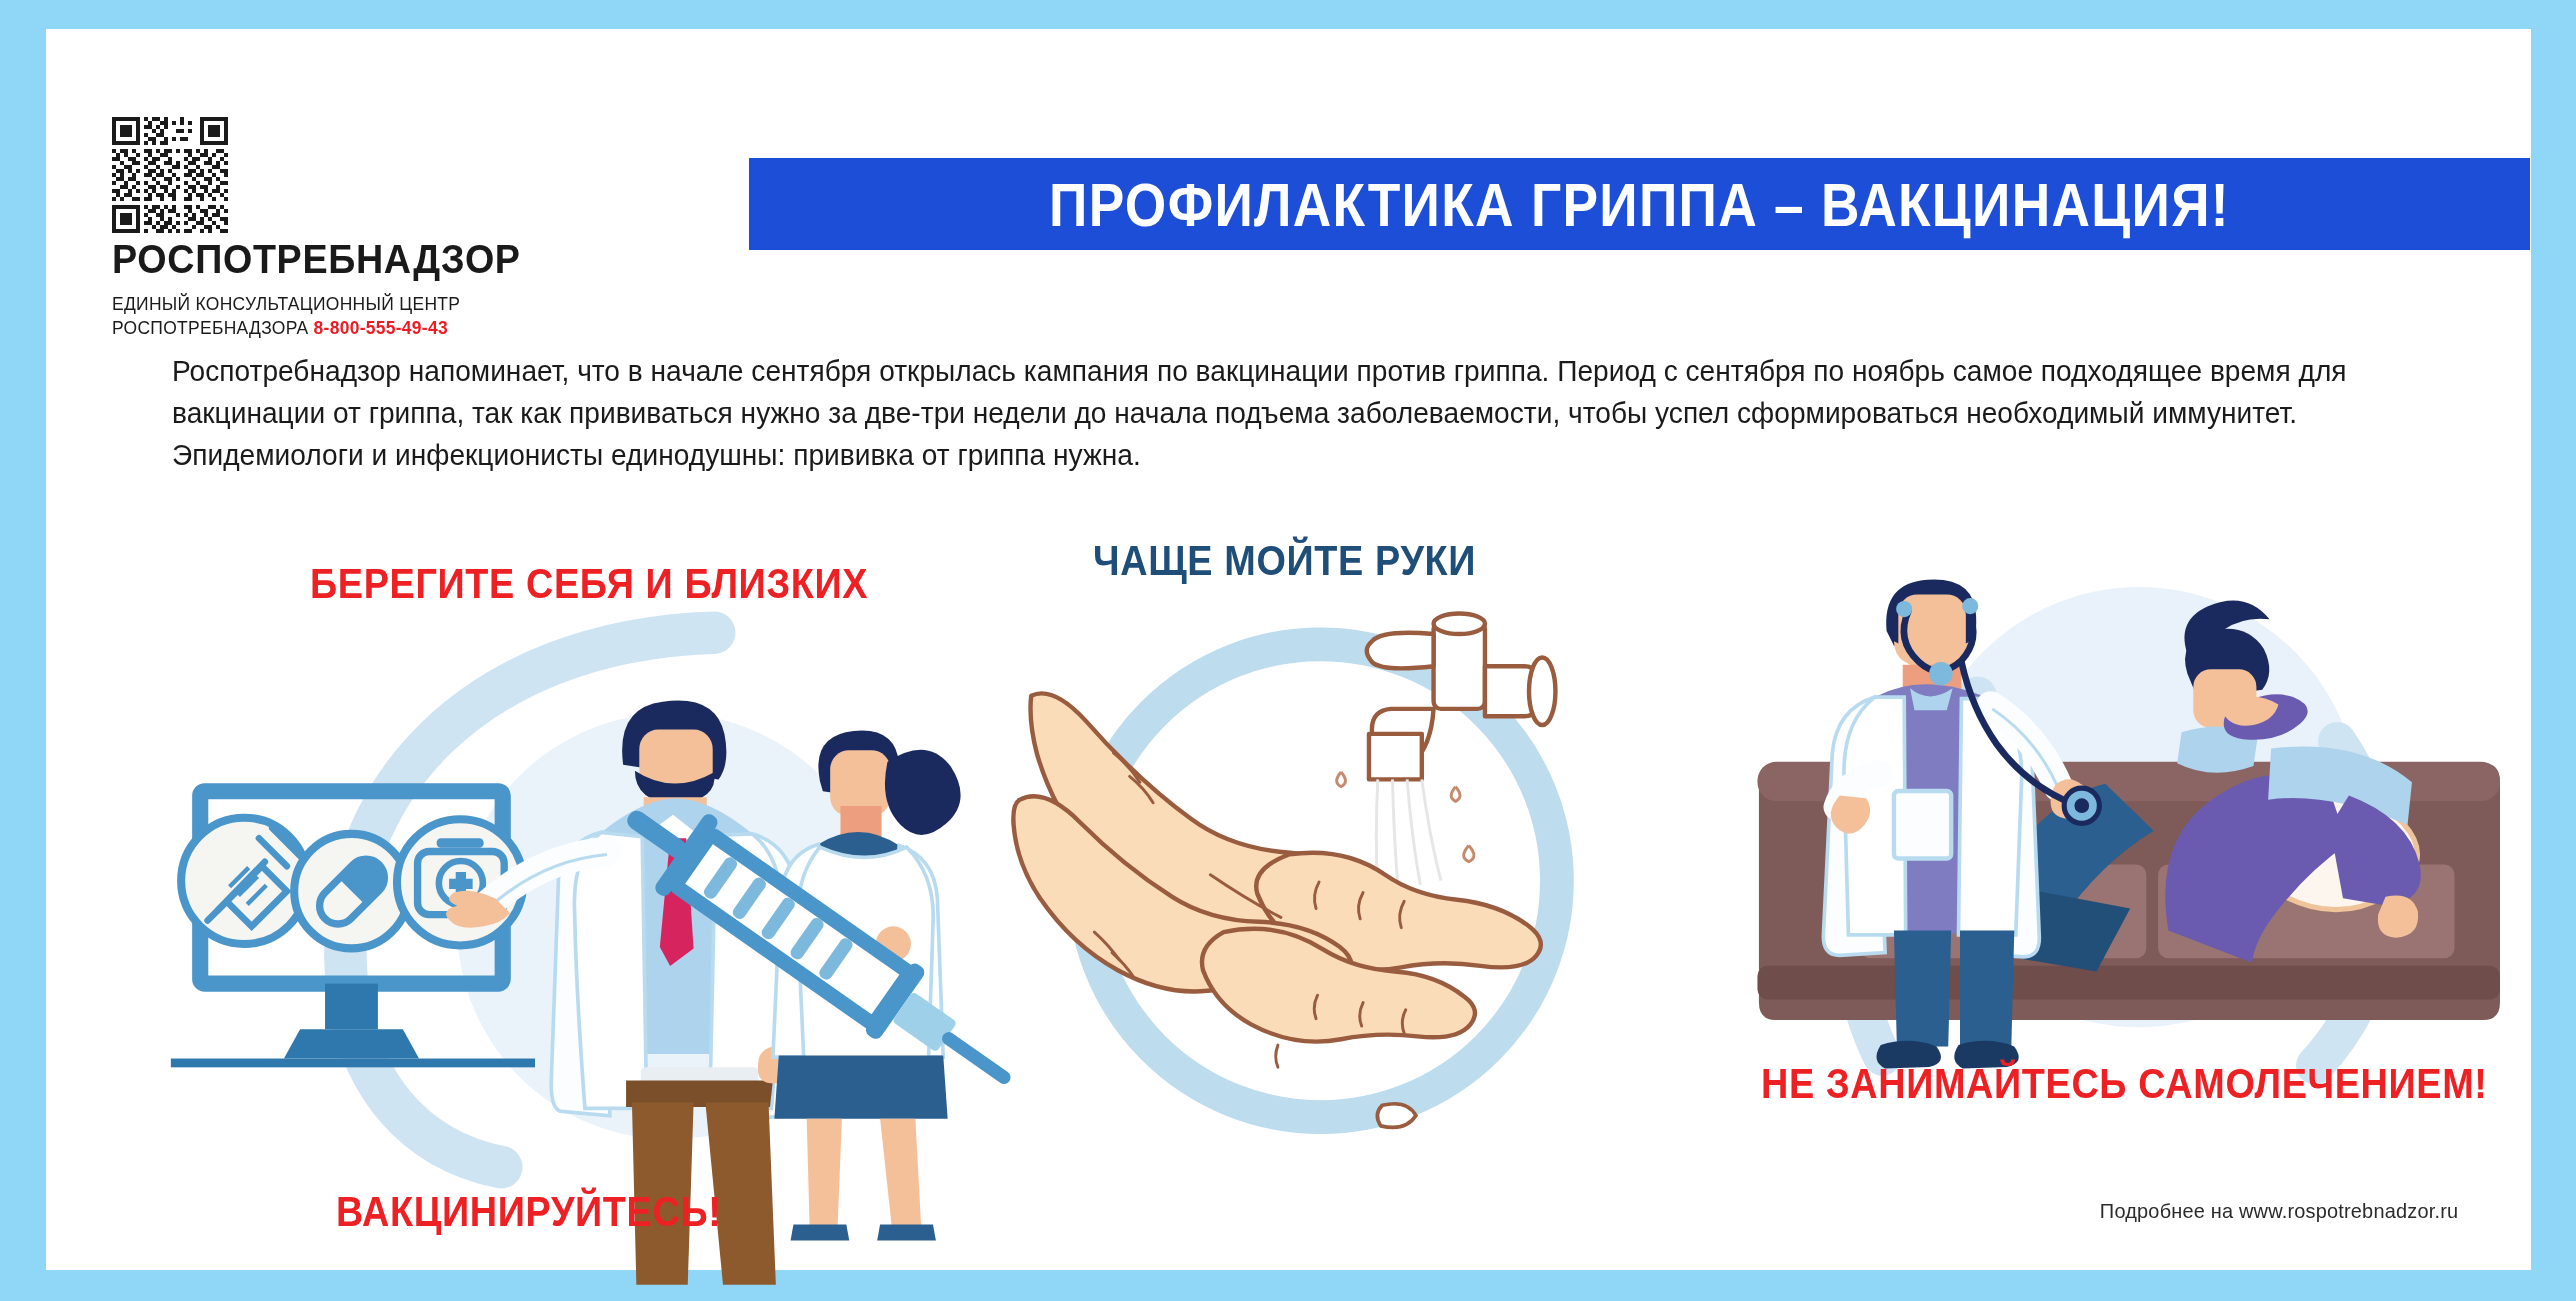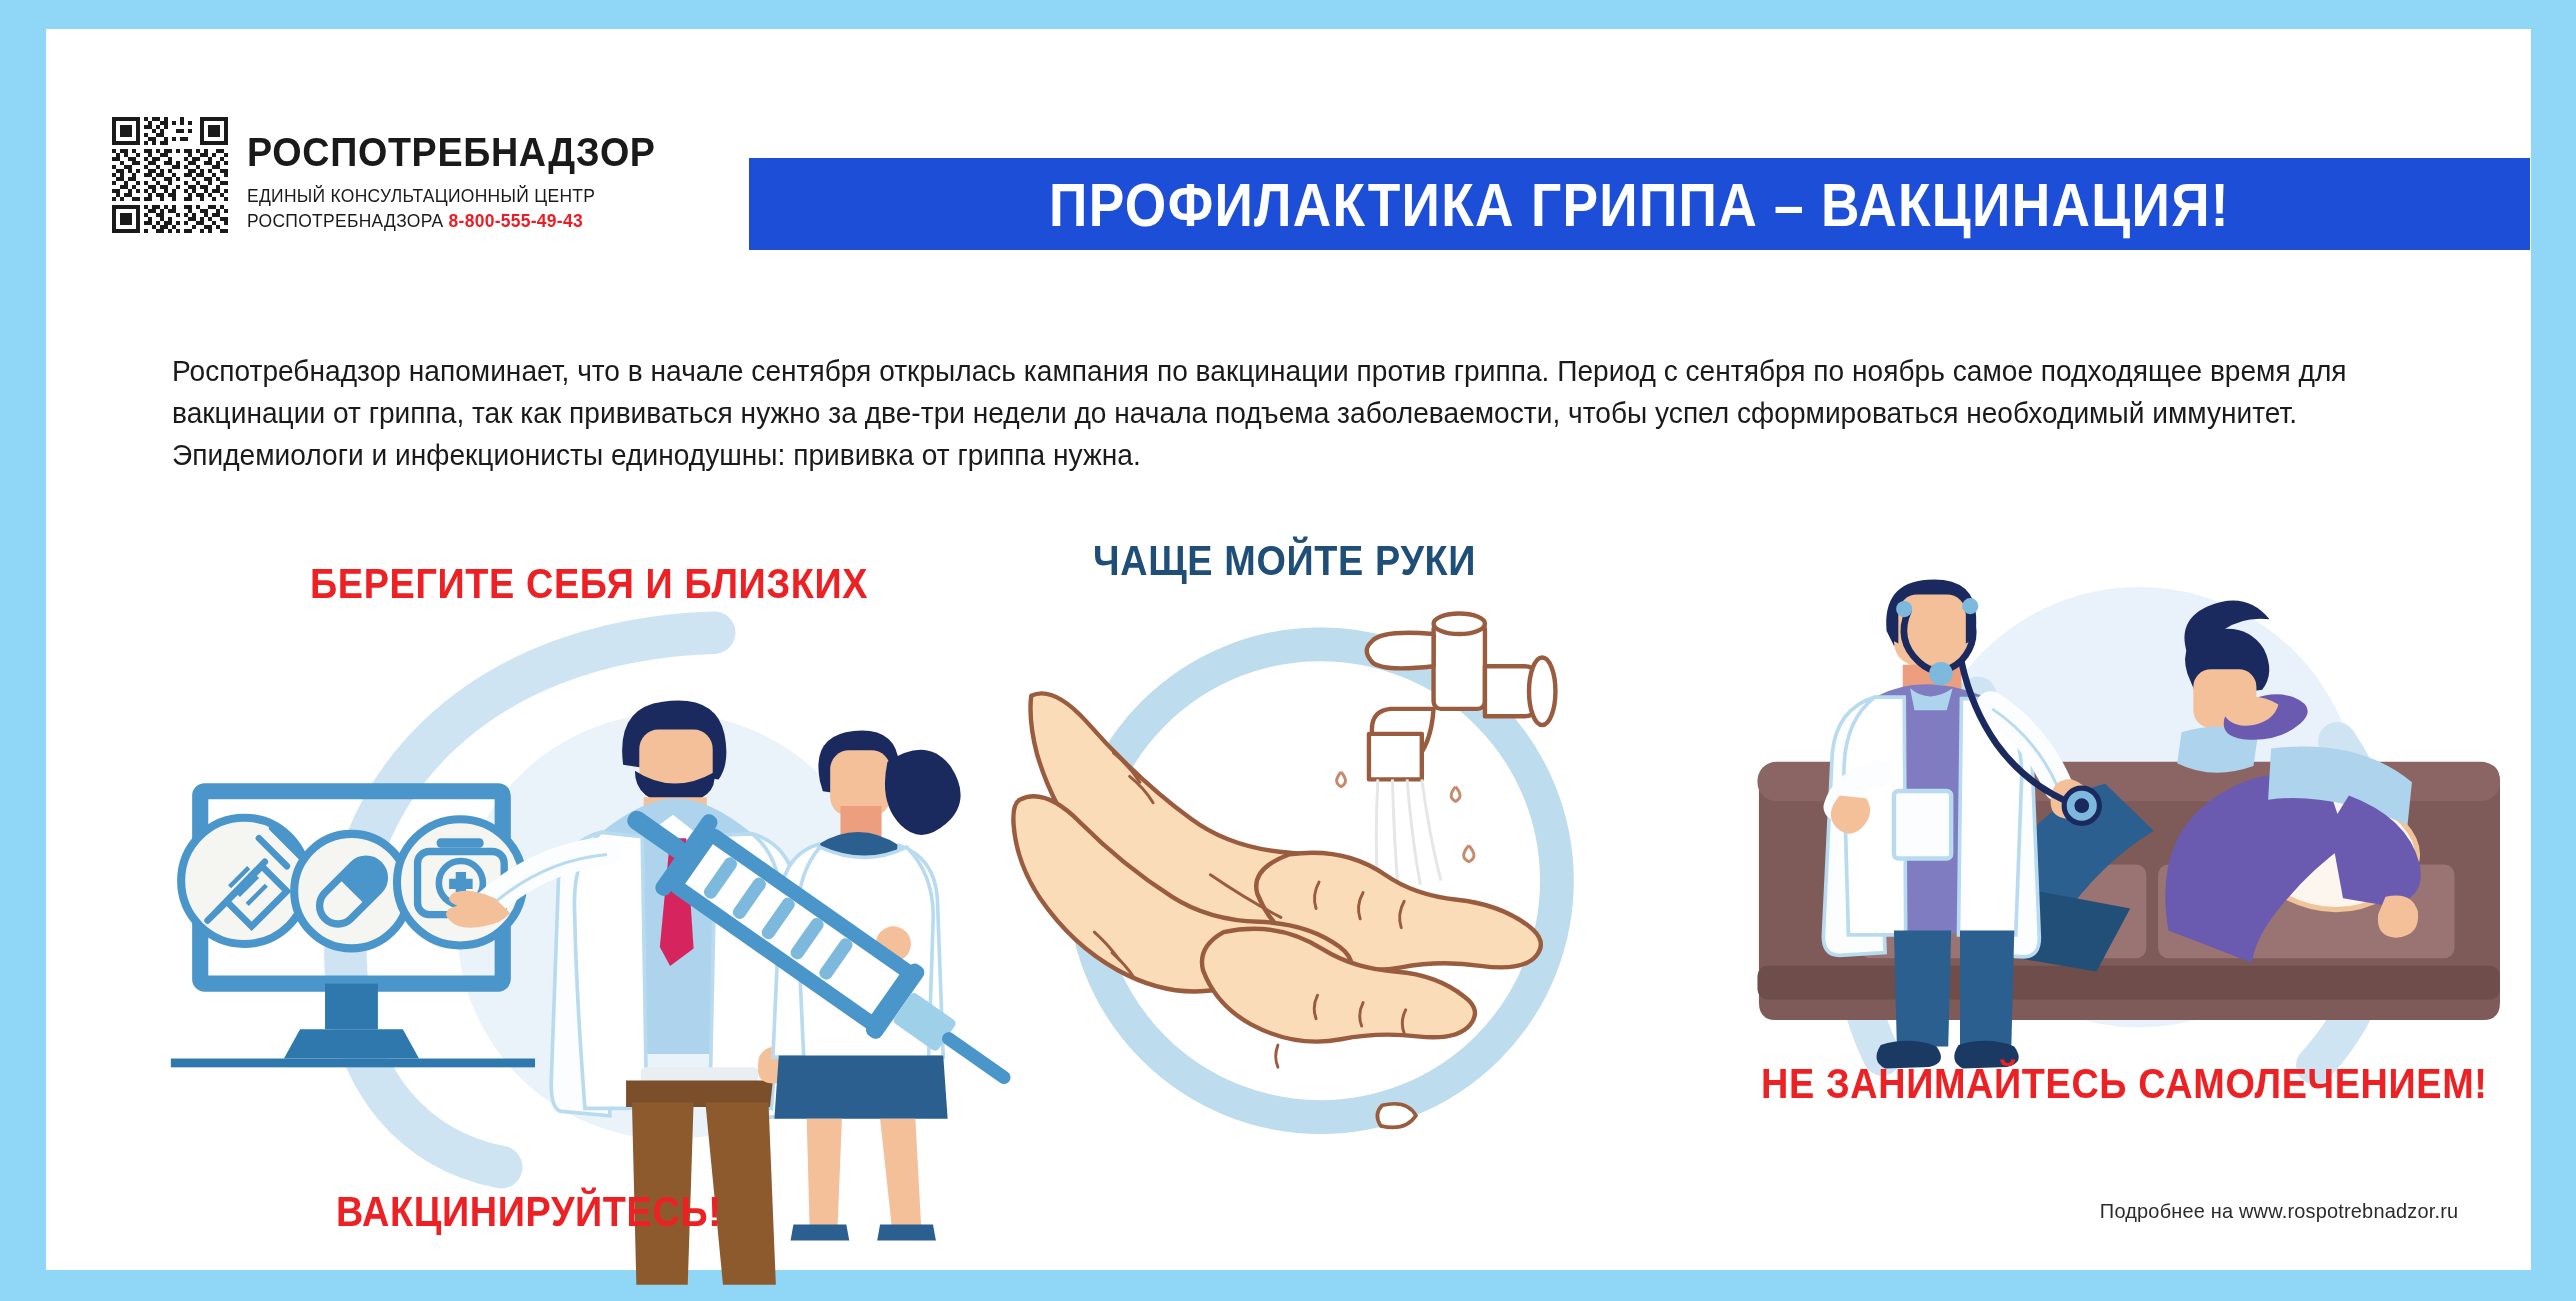--- a/index.html
+++ b/index.html
@@ -10,21 +10,21 @@
     overflow:hidden;
   }
   .poster{
     position:absolute;
     left:46px;top:29px;
     width:2485px;height:1241px;
     background:#ffffff;
   }
 
   
-  .logo-block{position:absolute;left:66px;top:88px;display:flex;align-items:flex-end;gap:19px;}
+  .logo-block{position:absolute;left:66px;top:88px;display:flex;align-items:flex-start;flex-direction:column;}
   .qr{width:116px;height:116px;display:block;}
   .logo-text{padding-top:5.9px;}
   .logo-title{
     font-size:41px;font-weight:700;letter-spacing:0.7px;color:#1a1a1a;
     font-family:"Liberation Sans", sans-serif;line-height:1;
     transform:scaleX(0.92);transform-origin:left center;white-space:nowrap;
   }
   .logo-sub{margin-top:11.7px;font-size:18.4px;color:#1a1a1a;letter-spacing:0.3px;line-height:1.32;
     transform:scaleX(0.95);transform-origin:left top;white-space:nowrap;}
   .logo-sub .phone{color:#ed1c24;font-weight:700;}

